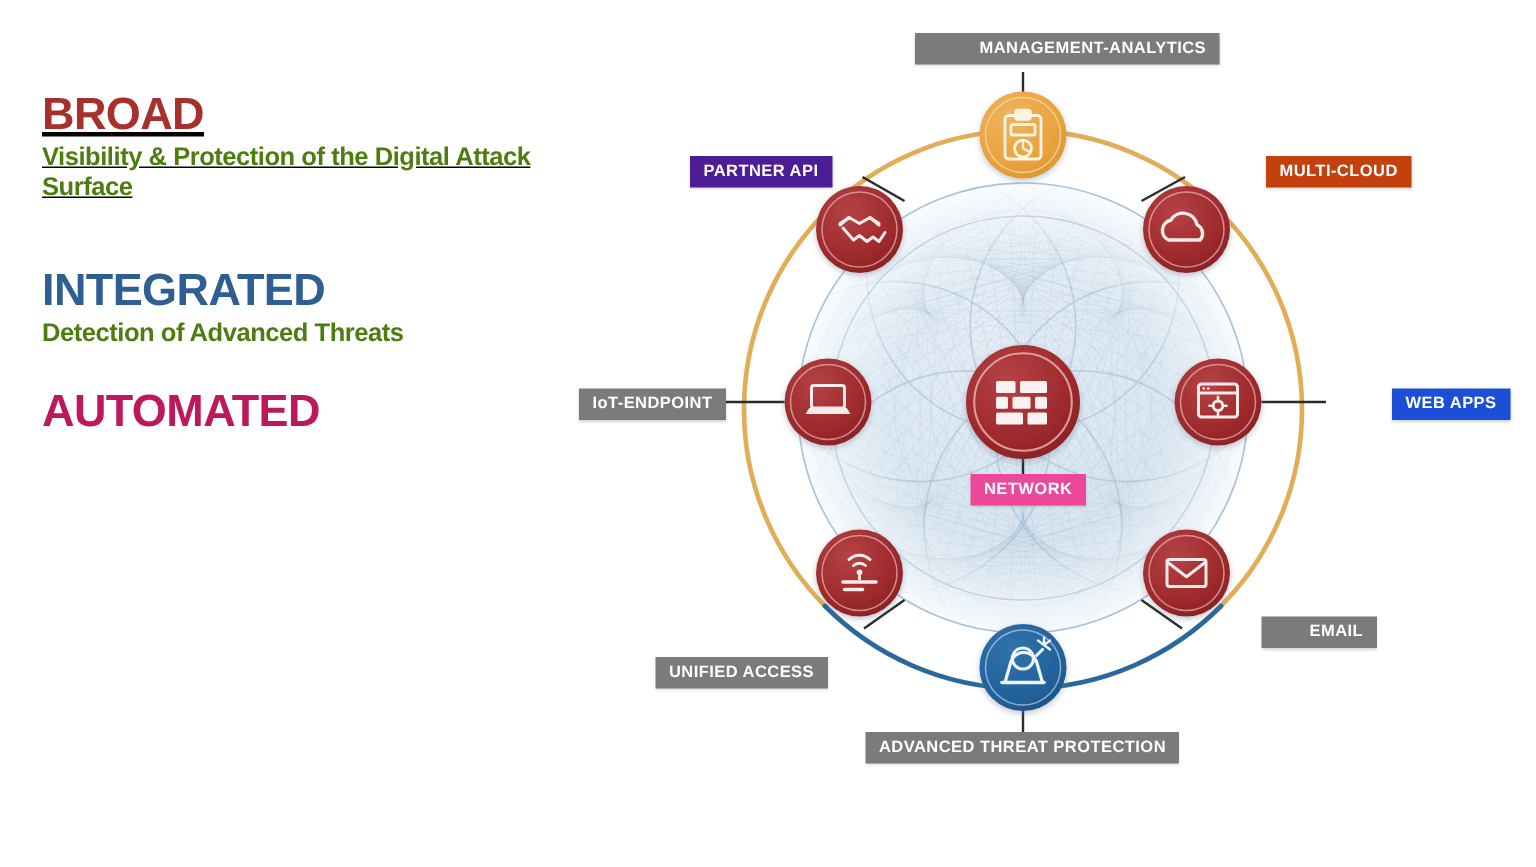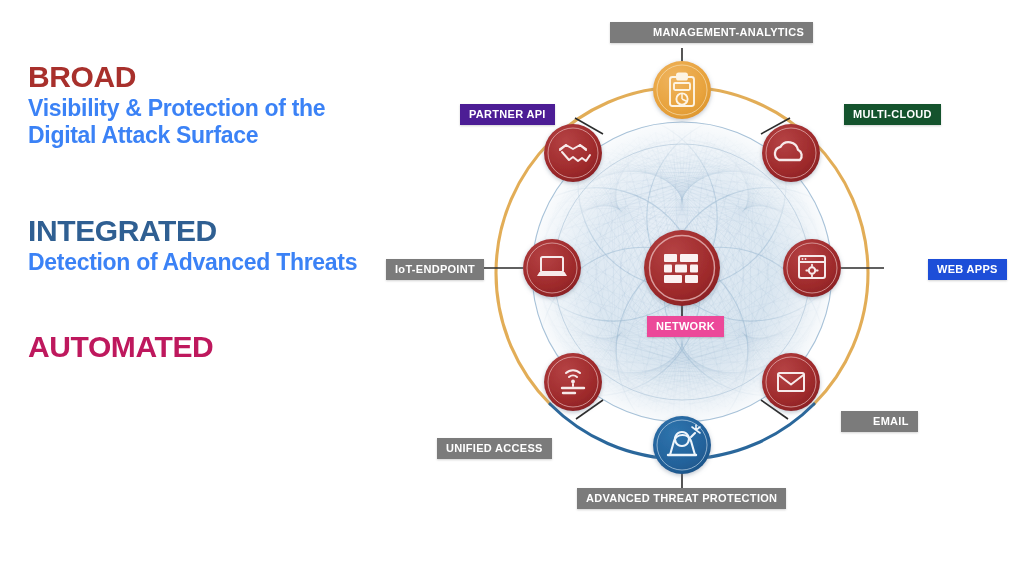--- a/index.html
+++ b/index.html
@@ -33,30 +33,30 @@
   .msg-block { margin-bottom: 38px; }
   .msg-head {
     font-size: 30px;
     font-weight: bold;
     letter-spacing: -0.4px;
     line-height: 1.0;
     margin: 0 0 3px 0;
     font-family: "Liberation Sans", sans-serif;
   }
   .msg-body {
-    font-size: 23px;
+    font-size: 17px;
     font-weight: bold;
-    color: #3b82f6;
+    color: #4d7c0f;
     line-height: 1.17;
     margin: 0;
     letter-spacing: -0.3px;
     font-family: "Liberation Sans", sans-serif;
   }
-  #blk-broad      { margin-bottom: 67px; }
-  #blk-integrated { margin-bottom: 56px; }
+  #blk-broad      { margin-bottom: 44px; text-decoration: underline; }
+  #blk-integrated { margin-bottom: 28px; }
 
   
   #diagram {
     position: absolute;
     left: 360px;
     top: 0px;
     width: 664px;
     height: 578px;
   }
   #diagram svg { display: block; }
@@ -615,21 +615,21 @@
           <rect x="325" y="275" width="13" height="8" rx="1"></rect>
         </g>
       </g>
 
     </svg>
 
     <div class="node-label-box" style="left: 250px; top: 22px; background: rgb(123, 123, 123); color: rgb(255, 255, 255); padding-left: 43px;">MANAGEMENT-ANALYTICS</div>
 
     <div class="node-label-box" style="left: 100px; top: 104px; background: #4c1d95; color: rgb(255, 255, 255);">PARTNER API</div>
 
-    <div class="node-label-box" style="left: 484px; top: 104px; background: #14532d; color: rgb(255, 255, 255);">MULTI-CLOUD</div>
+    <div class="node-label-box" style="left: 484px; top: 104px; background: #c2410c; color: rgb(255, 255, 255);">MULTI-CLOUD</div>
 
     <div class="node-label-box" style="left: 26px; top: 259px; background: rgb(123, 123, 123); color: rgb(255, 255, 255);">IoT-ENDPOINT</div>
 
     <div class="node-label-box" style="left: 539px; top: 259px; background: #1d4ed8; color: rgb(255, 255, 255); margin-left: 29px;">WEB APPS</div>
 
     <div class="node-label-box" style="left: 77px; top: 411px; background: rgb(123, 123, 123); color: rgb(255, 255, 255); margin-top: 27px;">UNIFIED ACCESS</div>
 
     <div class="node-label-box" style="left: 481px; top: 411px; background: rgb(123, 123, 123); color: rgb(255, 255, 255); padding-left: 32px;">EMAIL</div>
 
     <div class="node-label-box" style="left: 217px; top: 488px; background: rgb(123, 123, 123); color: rgb(255, 255, 255);">ADVANCED THREAT PROTECTION</div>

